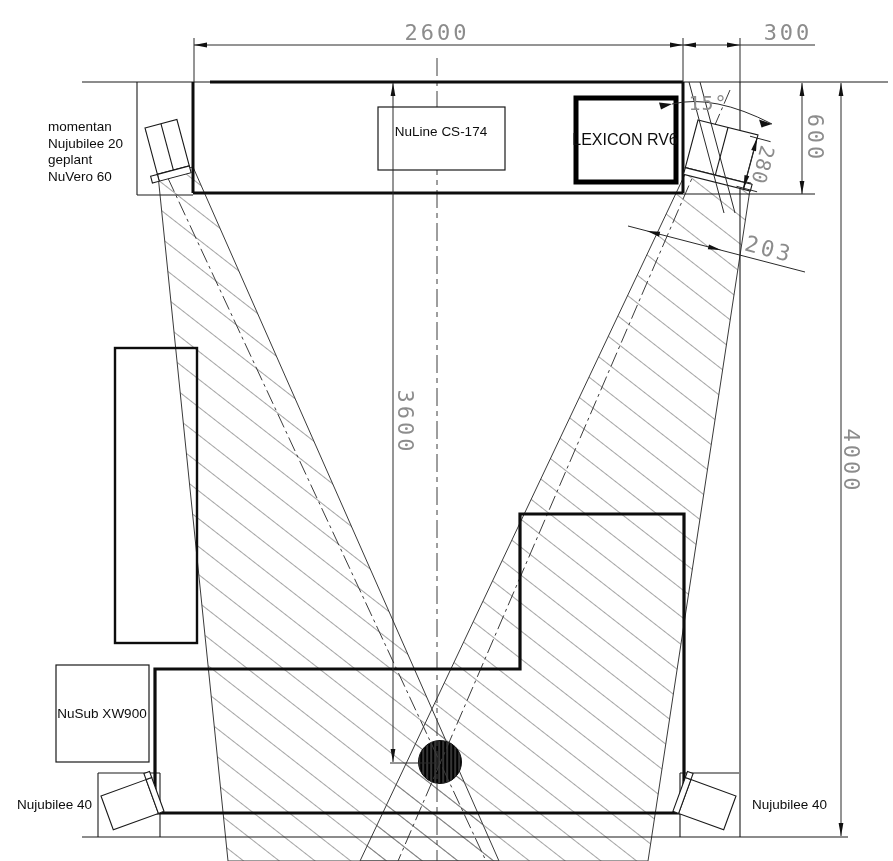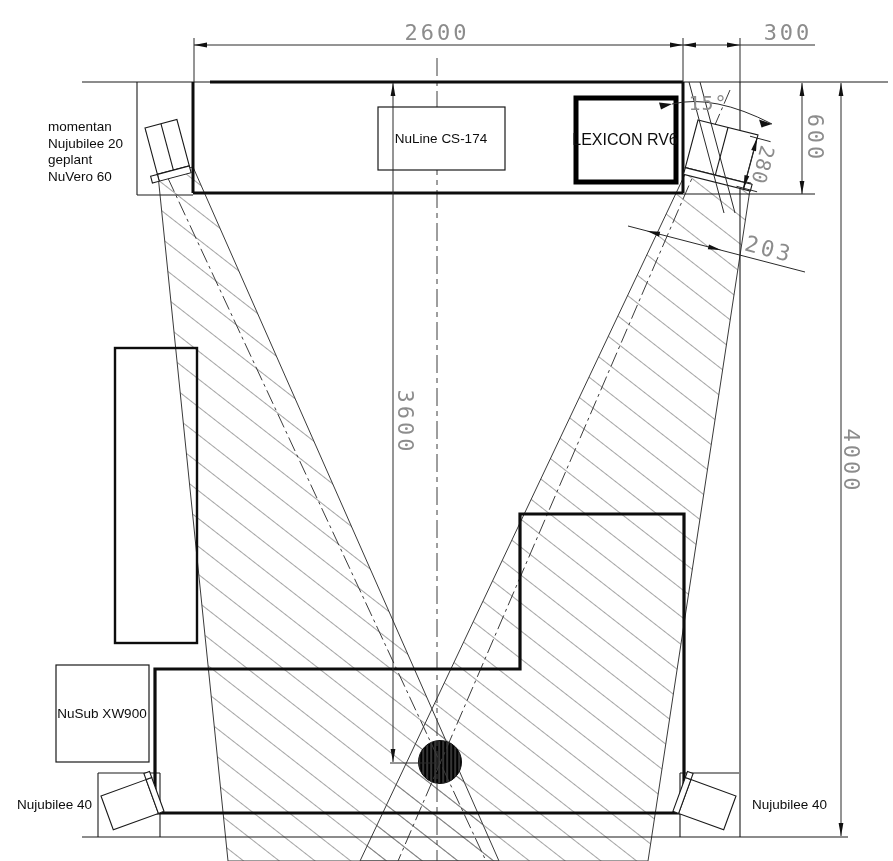--- a/index.html
+++ b/index.html
@@ -146,21 +146,21 @@
   </g>
 </svg>
 
 <div class="lbl" style="left:48px;top:119px;">
   <div>momentan</div>
   <div>Nujubilee 20</div>
   <div>geplant</div>
   <div>NuVero 60</div>
 </div>
 
-<div class="lbl center" style="left:441px;top:139px;">NuLine CS-174</div>
+<div class="lbl center" style="left:441px;top:132px;">NuLine CS-174</div>
 
 <div class="lbl center" style="left:625px;top:140px;font-size:16px;">LEXICON RV6</div>
 
 <div class="lbl center" style="left:102px;top:714px;">NuSub XW900</div>
 
 <div class="lbl" style="left:17px;top:797px;">Nujubilee 40</div>
 
 <div class="lbl" style="left:752px;top:797px;">Nujubilee 40</div>
 
 <div class="dim" style="left:437px;top:32px;">2600</div>

